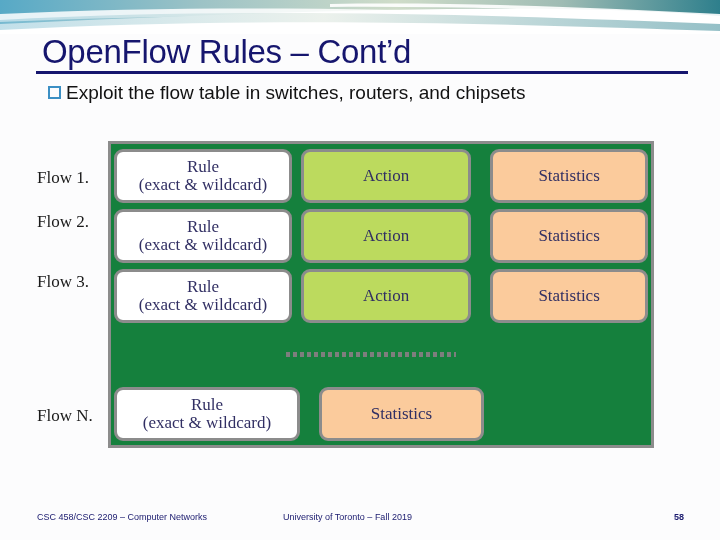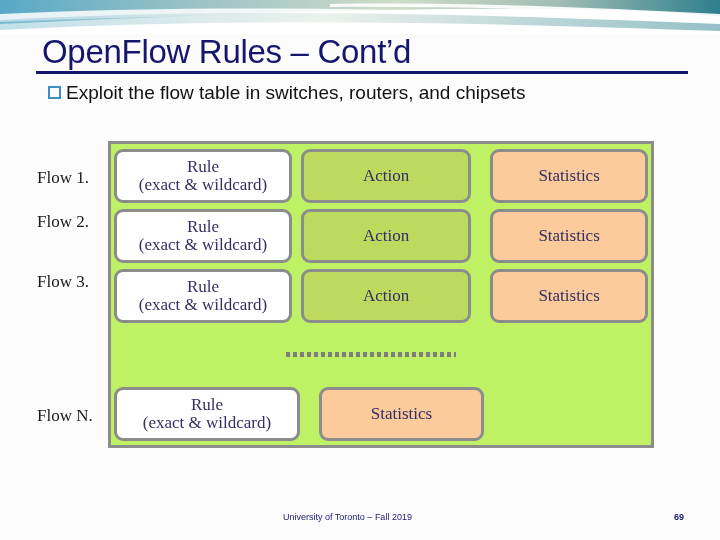--- a/index.html
+++ b/index.html
@@ -71,21 +71,21 @@
 
   
   .table-wrap {
     position: absolute;
     left: 108px;
     top: 141px;
     width: 546px;
     height: 307px;
     border: 3px solid #8c8c8c;
     box-sizing: border-box;
-    background: #bef264;
+    background: #15803d;
   }
   .flow-rows {
     position: absolute;
     left: 0; top: 0;
     width: 100%;
     height: 100%;
   }
   .flow-row {
     position: absolute;
     left: 0;
@@ -254,15 +254,16 @@
       </div>
       <div class="cell cell-stats">Statistics</div>
     </div>
 
   </div>
 </div>
 
 <div class="dots"></div>
 
 <div class="footer">
+  <span class="footer-left">CSC 458/CSC 2209 – Computer Networks</span>
   <span class="footer-mid">University of Toronto – Fall 2019</span>
-  <span class="footer-page">69</span>
+  <span class="footer-page">58</span>
 </div>
 
 </body></html>

